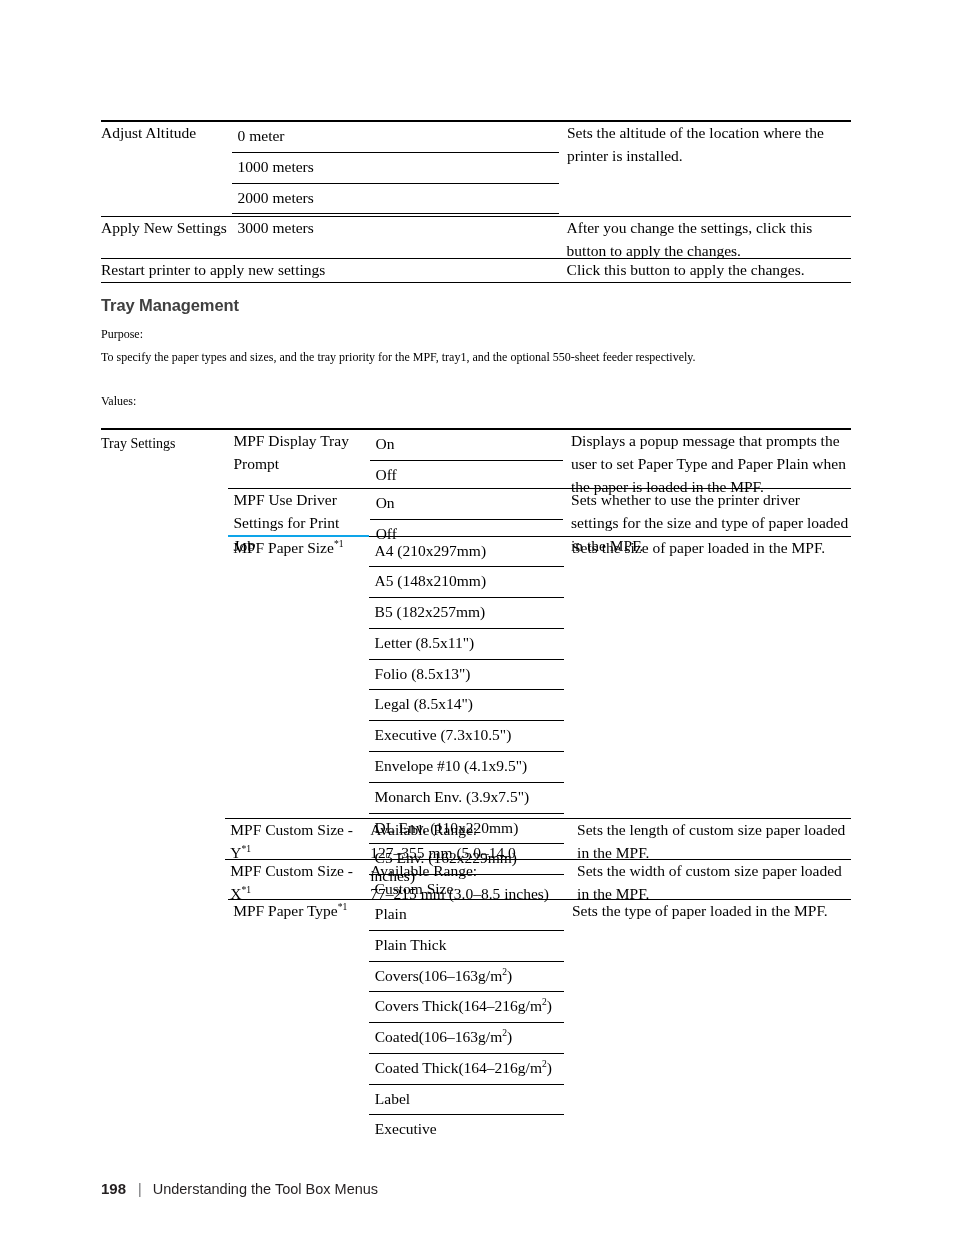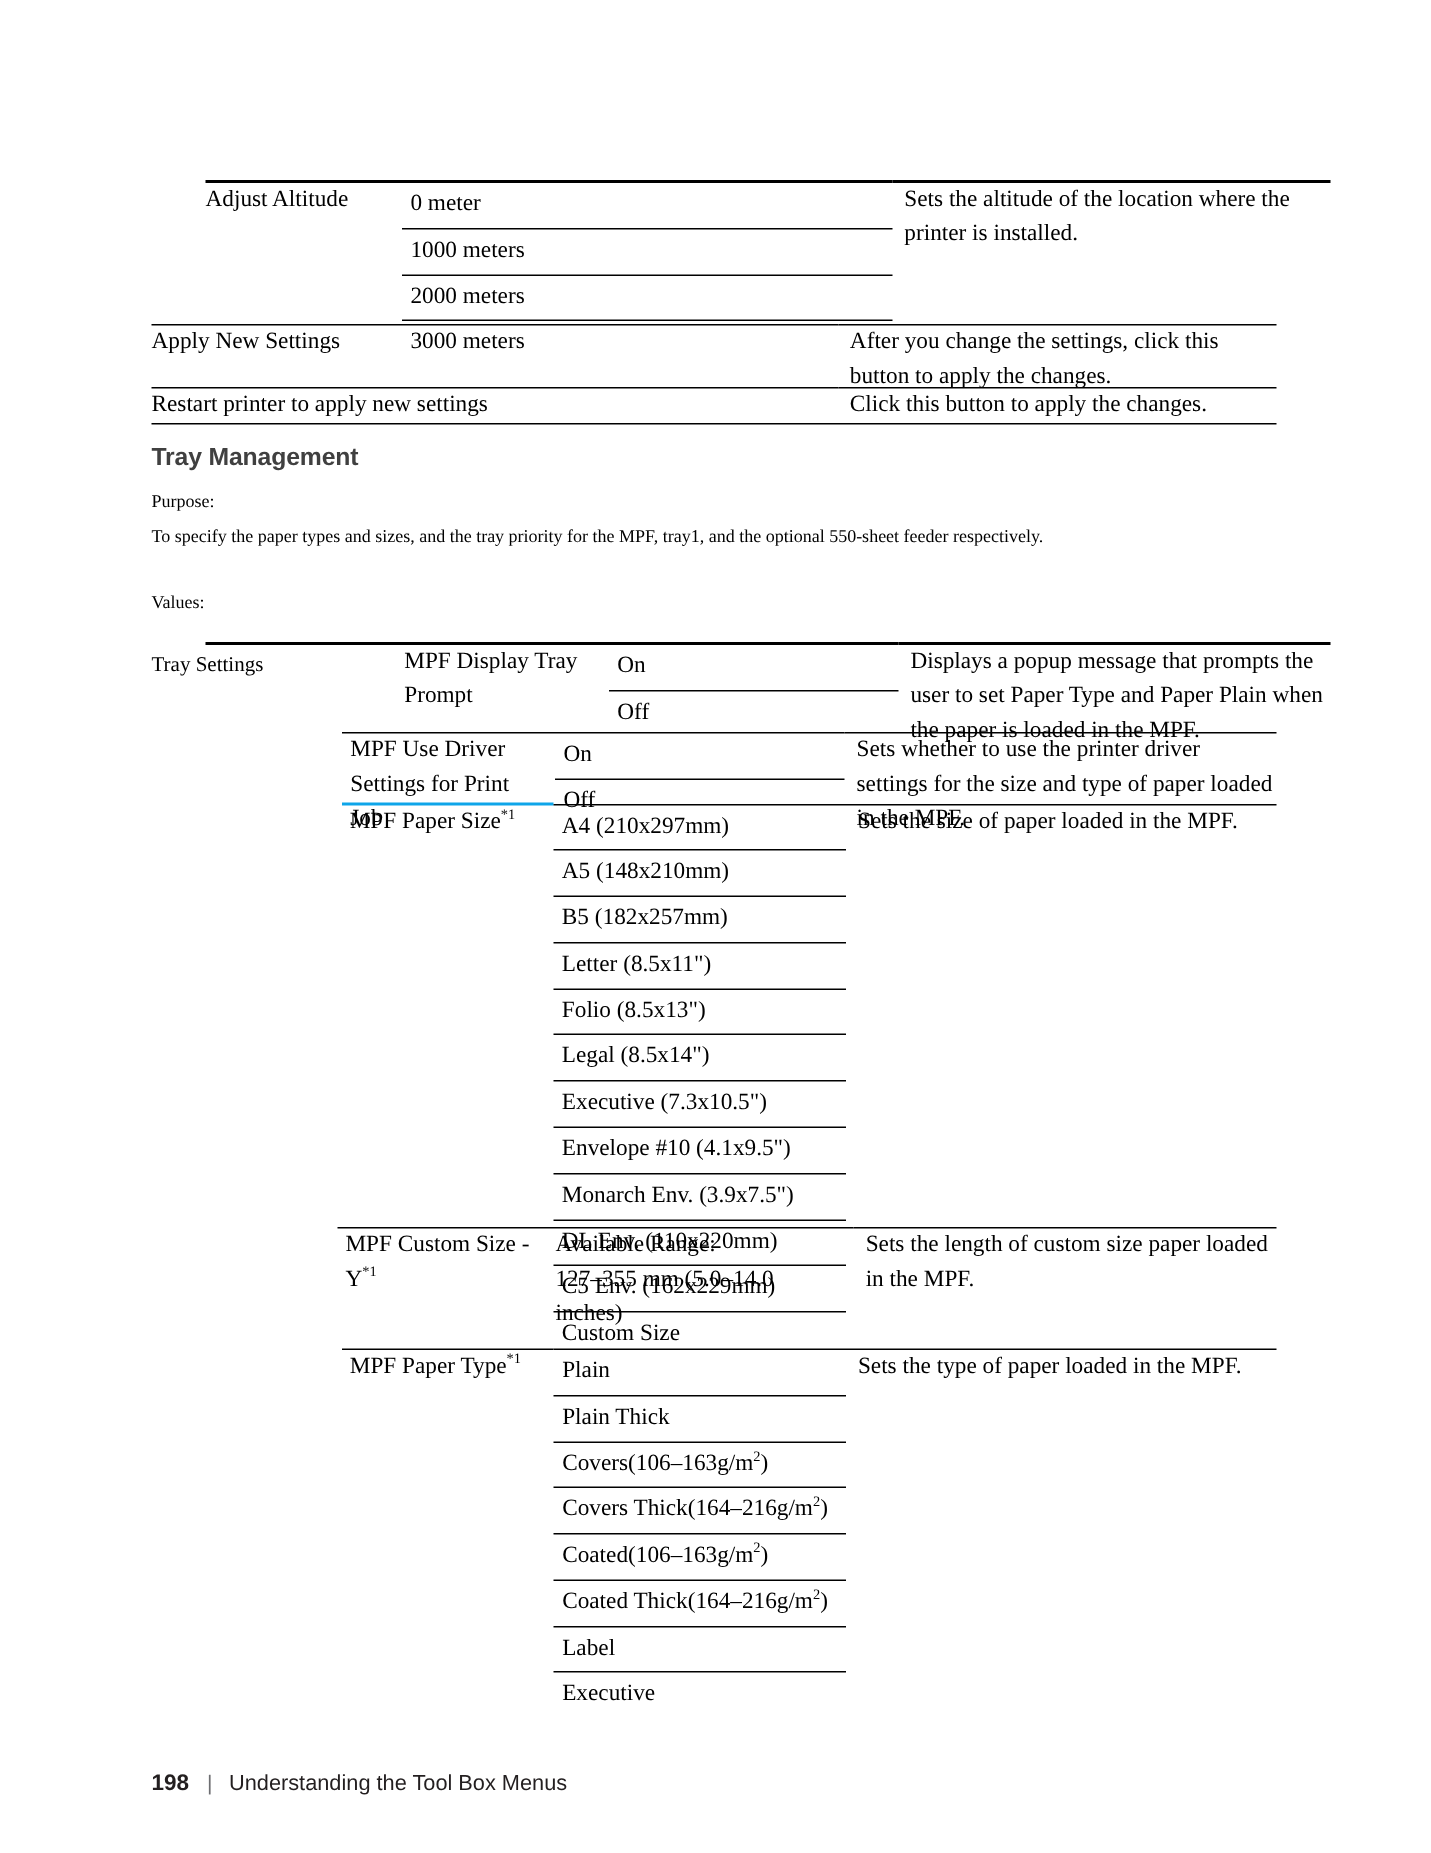--- a/index.html
+++ b/index.html
@@ -30,21 +30,20 @@
     width: 750px;
     border-collapse: collapse;
   }
   .doc-table td {
     padding: 0;
     vertical-align: top;
   }
 
   .rule-thick {
     border-top: 2px solid #000;
-    margin-left: 36px;
   }
   .rule-thin {
     border-top: 1px solid #000;
   }
 
   
   .col-name   { width: 132px; }
   .col-sub    { width: 133px; }
   .col-opt    { width: 199px; }
   .col-desc   { width: 286px; }
@@ -244,20 +243,32 @@
       <td class="col-name"></td>
       <td class="col-sub cell-txt sub" style="border-top:1px solid #000;">
         <span>MPF Custom Size - Y</span><sup>*1</sup>
       </td>
       <td class="col-opt cell-txt opt" style="border-top:1px solid #000;">Available Range:<br>127–355 mm (5.0–14.0 inches)</td>
       <td class="col-desc cell-txt desc" style="border-top:1px solid #000;">Sets the length of custom size paper loaded in the MPF.</td>
     </tr>
   </tbody>
     </table>
 
+  <table class="doc-table" style="top:859px;">
+    <tbody>
+        <tr>
+      <td class="col-name"></td>
+      <td class="col-sub cell-txt sub" style="border-top:1px solid #000;">
+        <span>MPF Custom Size - X</span><sup>*1</sup>
+      </td>
+      <td class="col-opt cell-txt opt" style="border-top:1px solid #000;">Available Range:<br>77–215 mm (3.0–8.5 inches)</td>
+      <td class="col-desc cell-txt desc" style="border-top:1px solid #000;">Sets the width of custom size paper loaded in the MPF.</td>
+    </tr>
+  </tbody>
+    </table>
 
   <table class="doc-table" style="top:899px;">
     <tbody>
         <tr>
       <td class="col-name"></td>
       <td class="col-sub cell-txt sub" style="border-top:1px solid #000;">
         <span>MPF Paper Type</span><sup>*1</sup>
       </td>
       <td class="col-opt" style="border-top:1px solid #000;">
         <div class="opt-stack">

